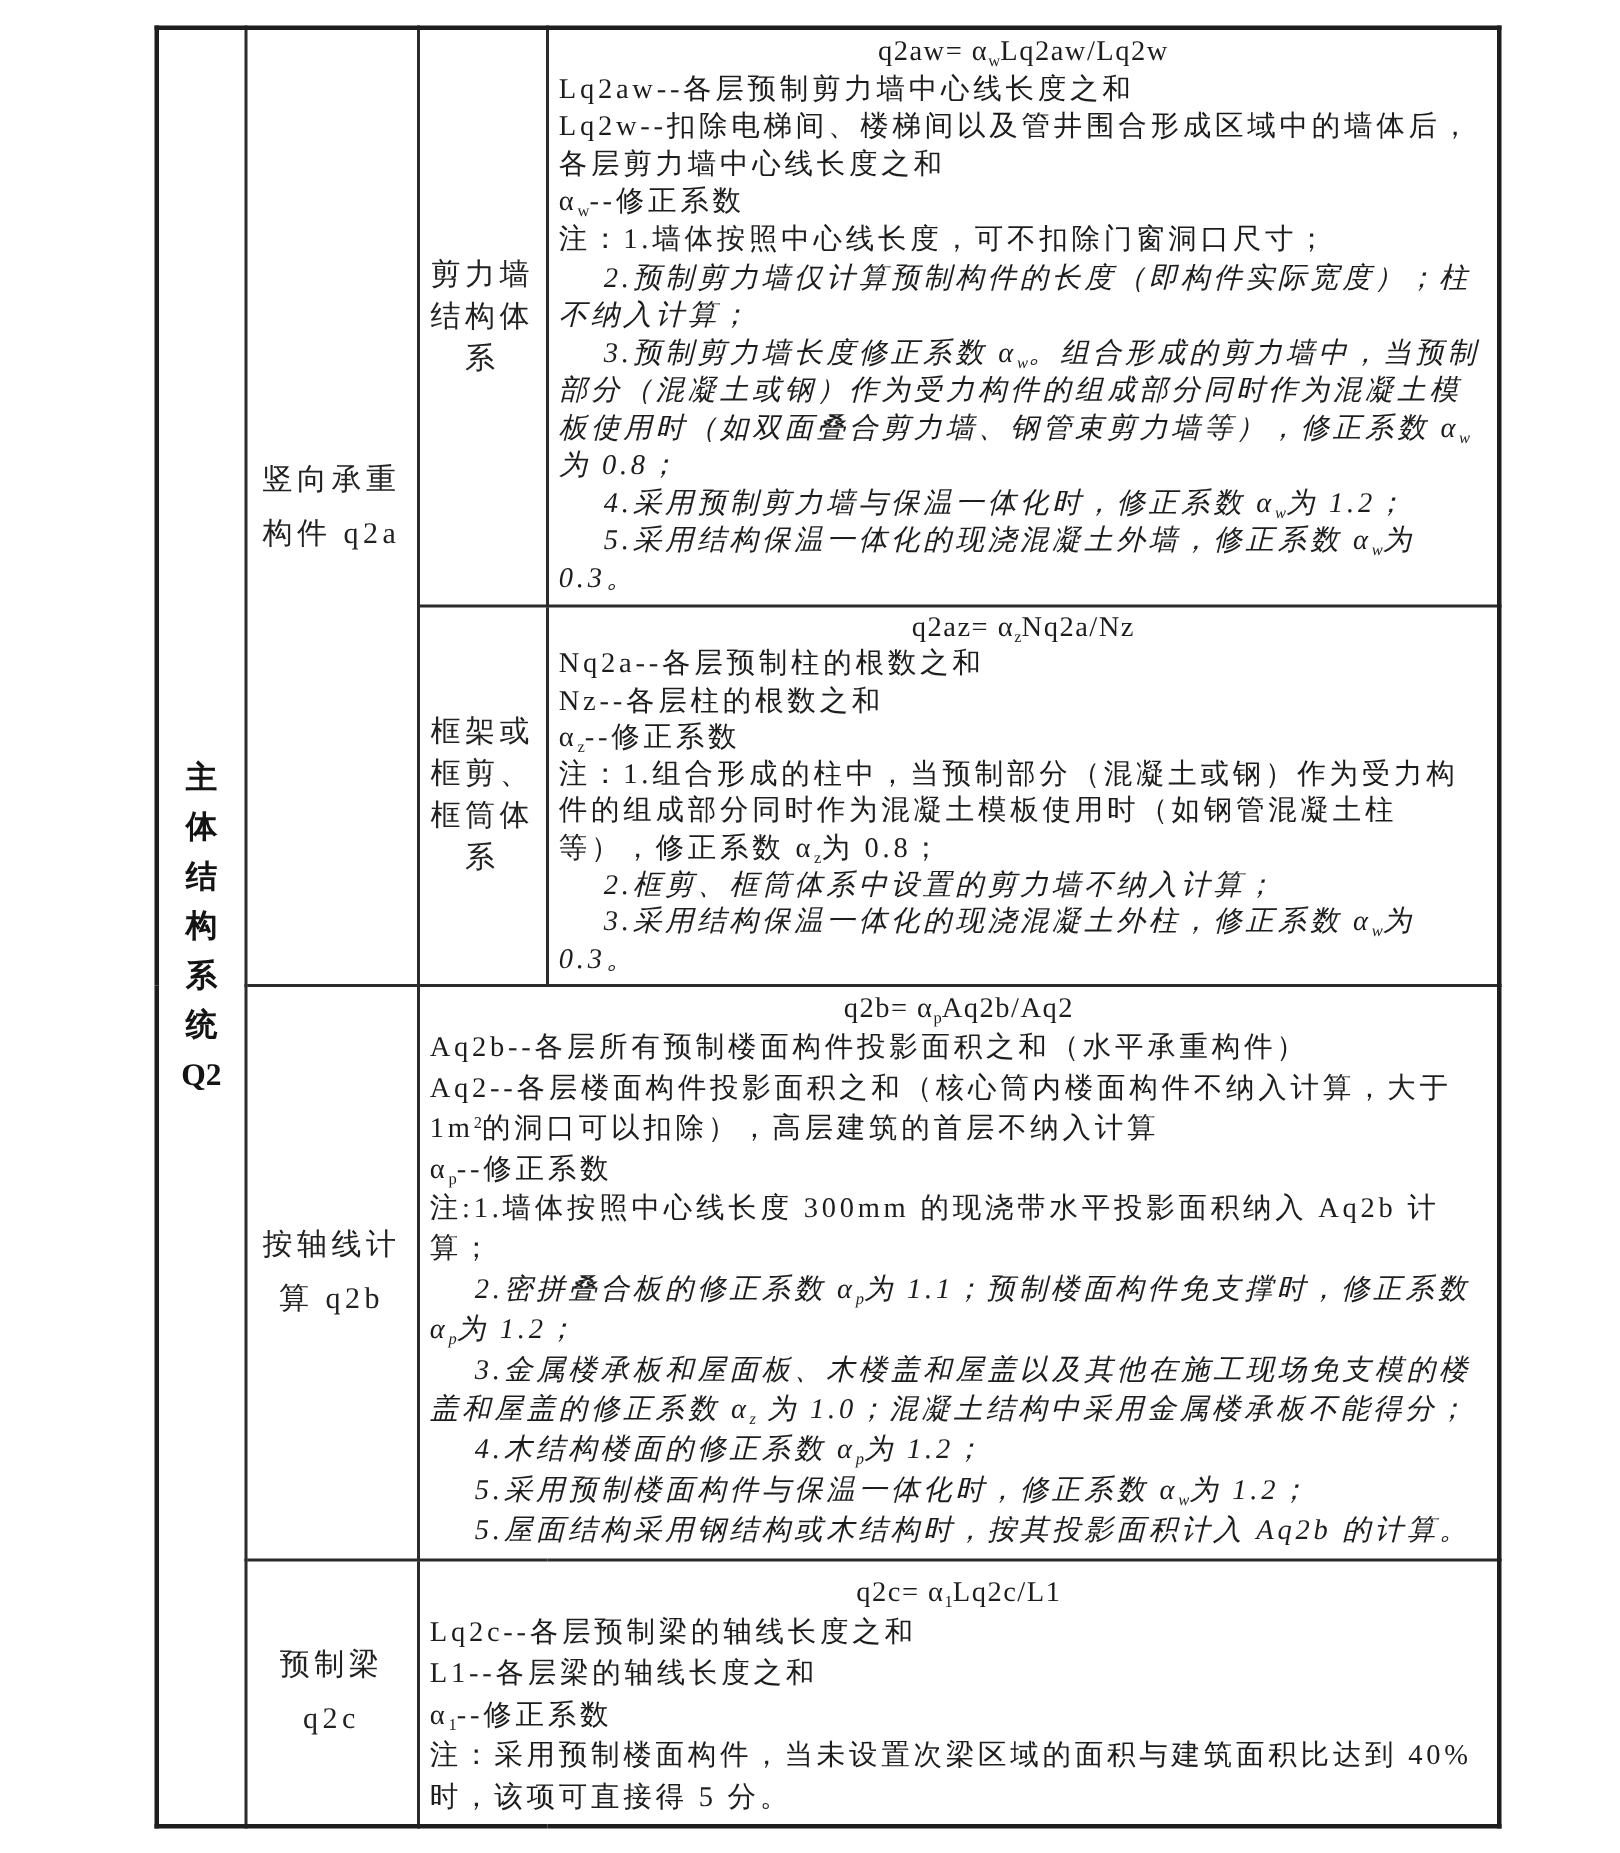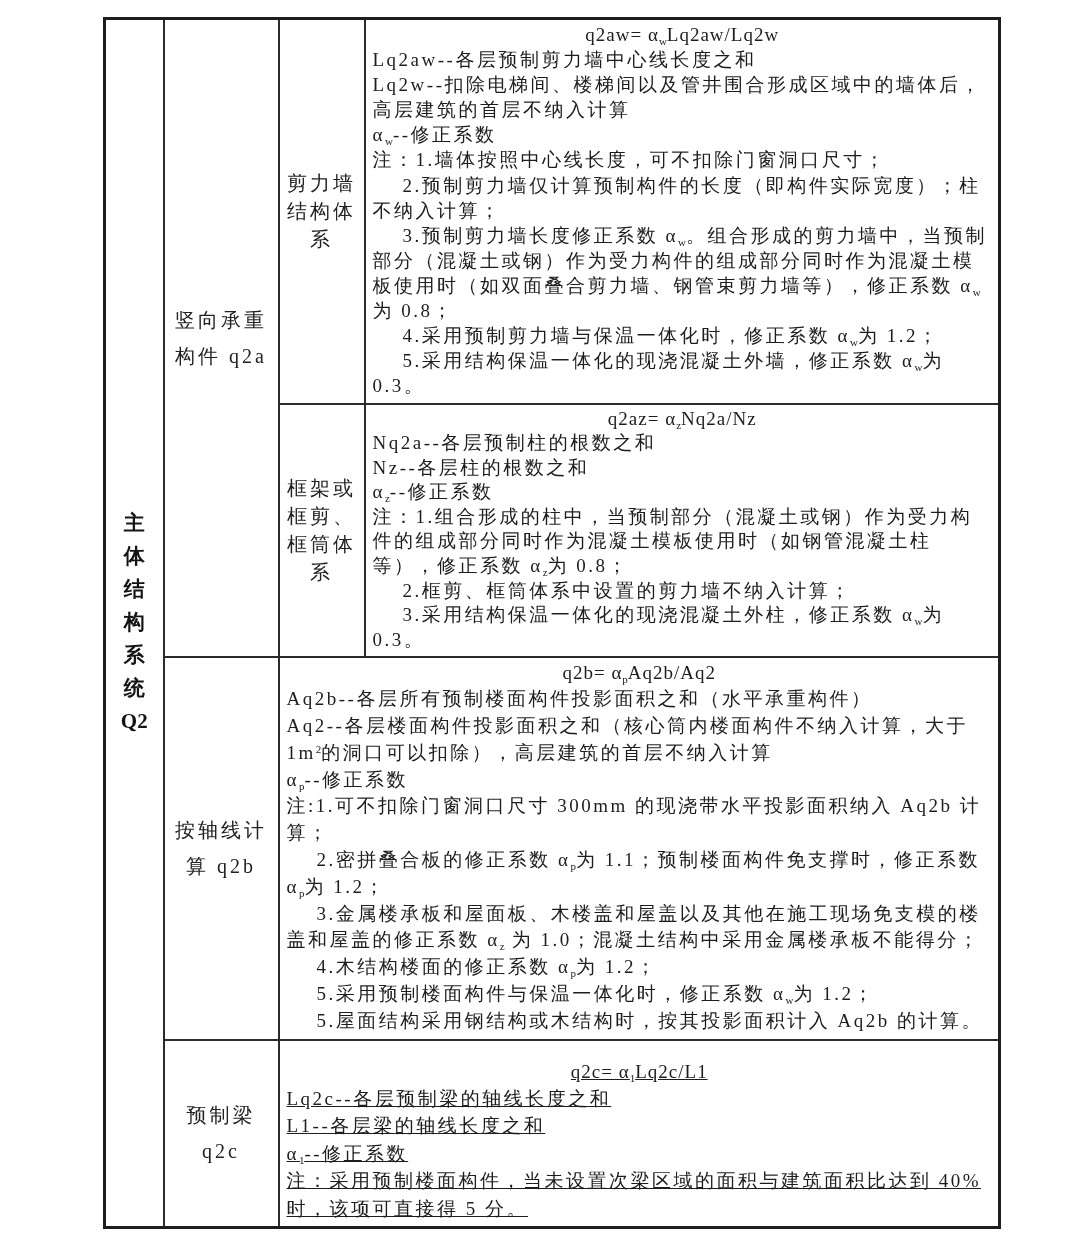--- a/index.html
+++ b/index.html
@@ -23,24 +23,24 @@
   
   .vstack{display:flex;flex-direction:column;align-items:center;justify-content:center;
           height:100%;font-size:21px;font-weight:600;color:#141414;}
   .vstack div{height:33px;line-height:33px;text-align:center;}
   
   .content-cell{vertical-align:top;}
   .cellbox{padding:2px 6px 0 7px;font-size:19px;letter-spacing:2.5px;overflow:hidden;}
   .r1 .cellbox{line-height:25.1px;height:377px;}
   .r2 .cellbox{line-height:24.6px;height:247px;}
   .r3 .cellbox{line-height:26.8px;height:377px;}
-  .r4 .cellbox{line-height:27.4px;height:168px;padding-top:17px;text-decoration:underline;}
+  .r4 .cellbox{line-height:27.4px;height:168px;padding-top:7px;}
   .ln{white-space:normal;}
   .ln.formula{text-align:center;letter-spacing:1px;}
-  .ln.indent{text-indent:30px;}
+  .ln.indent{text-indent:30px;font-style:italic;}
   sub{font-size:11px;vertical-align:-4px;letter-spacing:0;line-height:0;}
   sup{font-size:11px;vertical-align:6px;letter-spacing:0;line-height:0;}
   tr.r1{height:385px;}
   tr.r2{height:253px;}
   tr.r3{height:383px;}
   tr.r4{height:174px;}
 </style>
 </head>
 <body>
 
@@ -68,21 +68,21 @@
       <td rowspan="2" class="label-cell c2label">
         <span>竖向承重构件 q2a</span>
       </td>
       <td class="label-cell c3label">
         <span>剪力墙结构体系</span>
       </td>
       <td class="content-cell">
         <div class="cellbox">
               <div class="ln formula">q2aw= α<sub>w</sub>Lq2aw/Lq2w</div>
               <div class="ln">Lq2aw--各层预制剪力墙中心线长度之和</div>
-              <div class="ln">Lq2w--扣除电梯间、楼梯间以及管井围合形成区域中的墙体后，高层建筑的首层不纳入计算</div>
+              <div class="ln">Lq2w--扣除电梯间、楼梯间以及管井围合形成区域中的墙体后，各层剪力墙中心线长度之和</div>
               <div class="ln">α<sub>w</sub>--修正系数</div>
               <div class="ln">注：1.墙体按照中心线长度，可不扣除门窗洞口尺寸；</div>
               <div class="ln indent">2.预制剪力墙仅计算预制构件的长度（即构件实际宽度）；柱不纳入计算；</div>
               <div class="ln indent">3.预制剪力墙长度修正系数 α<sub>w</sub>。组合形成的剪力墙中，当预制部分（混凝土或钢）作为受力构件的组成部分同时作为混凝土模板使用时（如双面叠合剪力墙、钢管束剪力墙等），修正系数 α<sub>w</sub>为 0.8；</div>
               <div class="ln indent">4.采用预制剪力墙与保温一体化时，修正系数 α<sub>w</sub>为 1.2；</div>
               <div class="ln indent">5.采用结构保温一体化的现浇混凝土外墙，修正系数 α<sub>w</sub>为 0.3。</div>
             </div>
       </td>
     </tr>
     <tr class="r2">
@@ -104,21 +104,21 @@
     <tr class="r3">
       <td class="label-cell c2label">
         <span>按轴线计算 q2b</span>
       </td>
       <td colspan="2" class="content-cell">
         <div class="cellbox">
               <div class="ln formula">q2b= α<sub>p</sub>Aq2b/Aq2</div>
               <div class="ln">Aq2b--各层所有预制楼面构件投影面积之和（水平承重构件）</div>
               <div class="ln">Aq2--各层楼面构件投影面积之和（核心筒内楼面构件不纳入计算，大于 1m<sup>2</sup>的洞口可以扣除），高层建筑的首层不纳入计算</div>
               <div class="ln">α<sub>p</sub>--修正系数</div>
-              <div class="ln">注:1.可不扣除门窗洞口尺寸 300mm 的现浇带水平投影面积纳入 Aq2b 计算；</div>
+              <div class="ln">注:1.墙体按照中心线长度 300mm 的现浇带水平投影面积纳入 Aq2b 计算；</div>
               <div class="ln indent">2.密拼叠合板的修正系数 α<sub>p</sub>为 1.1；预制楼面构件免支撑时，修正系数 α<sub>p</sub>为 1.2；</div>
               <div class="ln indent">3.金属楼承板和屋面板、木楼盖和屋盖以及其他在施工现场免支模的楼盖和屋盖的修正系数 α<sub>z</sub>  为  1.0；混凝土结构中采用金属楼承板不能得分；</div>
               <div class="ln indent">4.木结构楼面的修正系数 α<sub>p</sub>为 1.2；</div>
               <div class="ln indent">5.采用预制楼面构件与保温一体化时，修正系数 α<sub>w</sub>为 1.2；</div>
               <div class="ln indent">5.屋面结构采用钢结构或木结构时，按其投影面积计入 Aq2b 的计算。</div>
             </div>
       </td>
     </tr>
     <tr class="r4">
       <td class="label-cell c2label">

